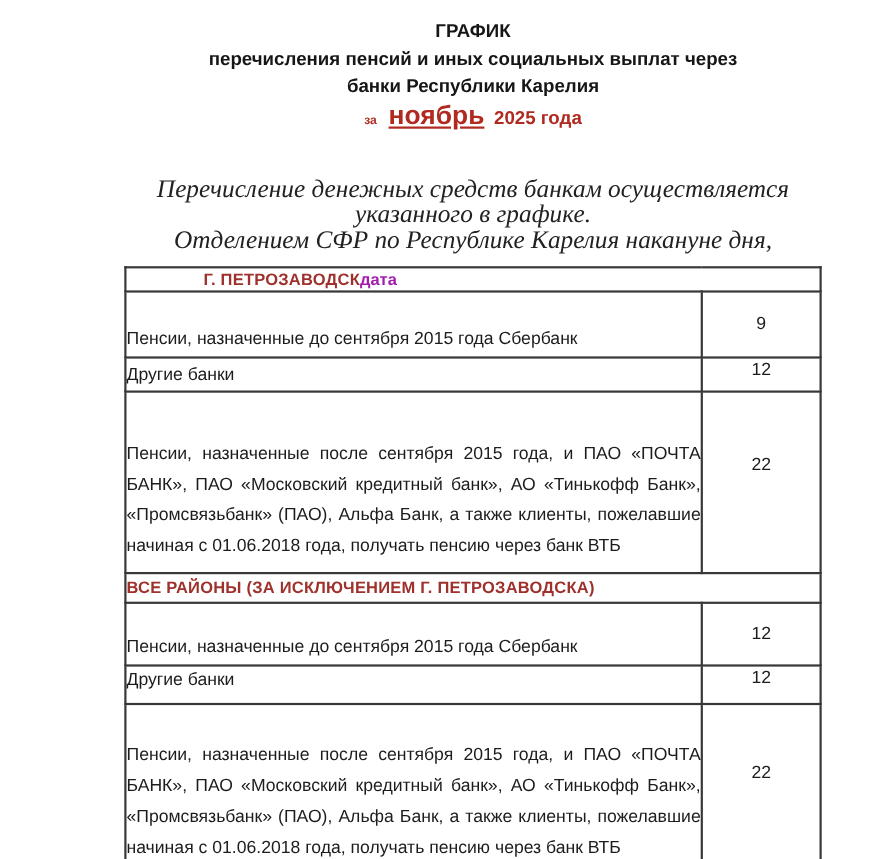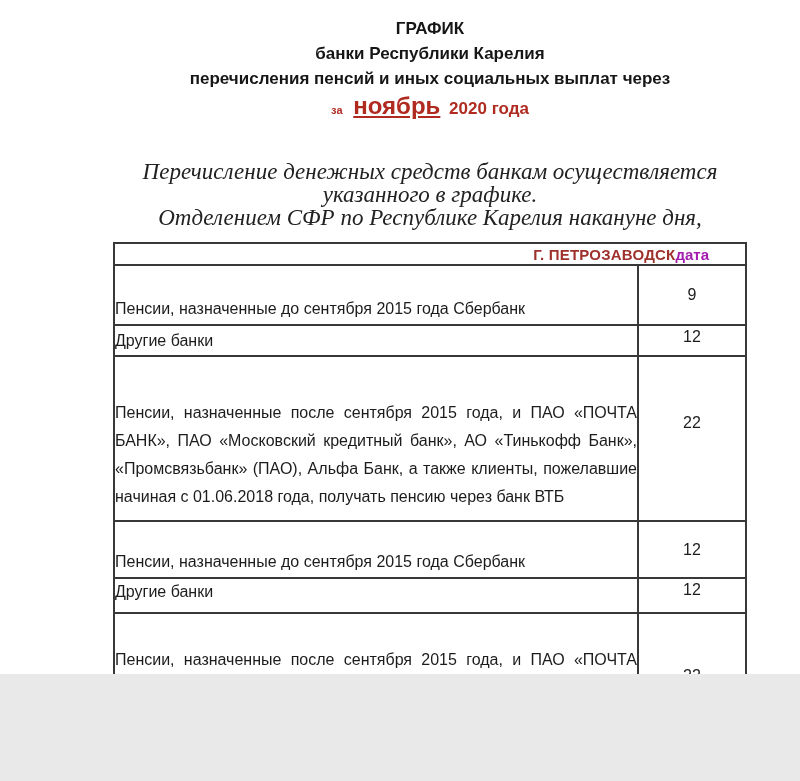--- a/index.html
+++ b/index.html
@@ -1,17 +1,17 @@
 <!DOCTYPE html>
 <html style="--page-bg: #ffffff; --accent-red: #b02a20; --header-red: #9e312c; --text: #1c1c1c; --border: #383838;"><head>
 <meta charset="utf-8">
 <style>
   html, body { margin: 0; padding: 0; background: #e9e9e9; }
   .page {
-    width: 800px; height: 674px; background: var(--page-bg, #ffffff);
+    width: 800px; height: 781px; background: var(--page-bg, #ffffff);
     font-family: "Liberation Sans", sans-serif;
     color: var(--text, #1c1c1c);
     overflow: hidden; position: relative;
     margin: 0 auto;
   }
   
   .title-block {
     padding-top: 16px; margin-left: 60px; width: 740px;
     text-align: center; font-weight: bold;
     font-size: 17px; line-height: 25px; color: #161616;
@@ -34,21 +34,21 @@
   }
   table.schedule col.c1 { width: 524px; }
   table.schedule col.c2 { width: 108px; }
   table.schedule td {
     border: 2px solid var(--border, #383838);
     padding: 0; font-size: 16px; color: #1c1c1c;
     box-sizing: border-box;
   }
   .head-cell { height: 22px; }
   .head-flex {
-    display: flex; justify-content: flex-end; align-items: center;
+    display: flex; justify-content: flex-start; align-items: center;
     padding: 0 36px 0 70px;
   }
   .sec-label {
     color: var(--header-red, #9e312c); font-weight: bold; font-size: 15px;
     letter-spacing: 0.2px;
   }
   .date-head { font-weight: bold; font-size: 15px; color: #a21caf; }
   .section2-cell {
     height: 27px; vertical-align: middle; padding-left: 28px;
   }
@@ -72,26 +72,26 @@
   }
   tr.r-big2  td.cell-date  { padding-bottom: 30px; }
 </style>
 </head>
 <body>
 
 <div class="page">
 
   <div class="title-block">
     <div>ГРАФИК</div>
+    <div>перечисления пенсий и иных социальных выплат через</div>
     <div>банки Республики Карелия</div>
-    <div>перечисления пенсий и иных социальных выплат через</div>
     <div class="period">
       <span class="period-prefix">за</span>
       <span class="period-month">ноябрь</span>
-      <span class="period-suffix">2020 года</span>
+      <span class="period-suffix">2025 года</span>
     </div>
   </div>
 
   <div class="note">
     <div>Перечисление денежных средств банкам осуществляется</div>
     <div>указанного в графике.</div>
     <div>Отделением СФР по Республике Карелия накануне дня,</div>
   </div>
 
   <table class="schedule">
@@ -127,20 +127,25 @@
       </tr>
 
       <tr class="r-big">
         <td class="cell-label">
           <span class="b">Пенсии, назначенные после сентября 2015 года, и ПАО «ПОЧТА БАНК», ПАО «Московский кредитный банк», АО «Тинькофф Банк», «Промсвязьбанк» (ПАО), Альфа Банк, а также клиенты, пожелавшие начиная с 01.06.2018 года,</span>
           <span>получать пенсию через банк ВТБ</span>
         </td>
         <td class="cell-date">22</td>
       </tr>
 
+      <tr>
+        <td colspan="2" class="section2-cell">
+          <span class="sec-label">ВСЕ РАЙОНЫ (ЗА ИСКЛЮЧЕНИЕМ Г. ПЕТРОЗАВОДСКА)</span>
+        </td>
+      </tr>
 
       <tr class="r-tall2">
         <td class="cell-label">
           <span class="b">Пенсии, назначенные до сентября 2015 года</span>
           <span>Сбербанк</span>
         </td>
         <td class="cell-date">12</td>
       </tr>
 
       <tr class="r-thin2">

